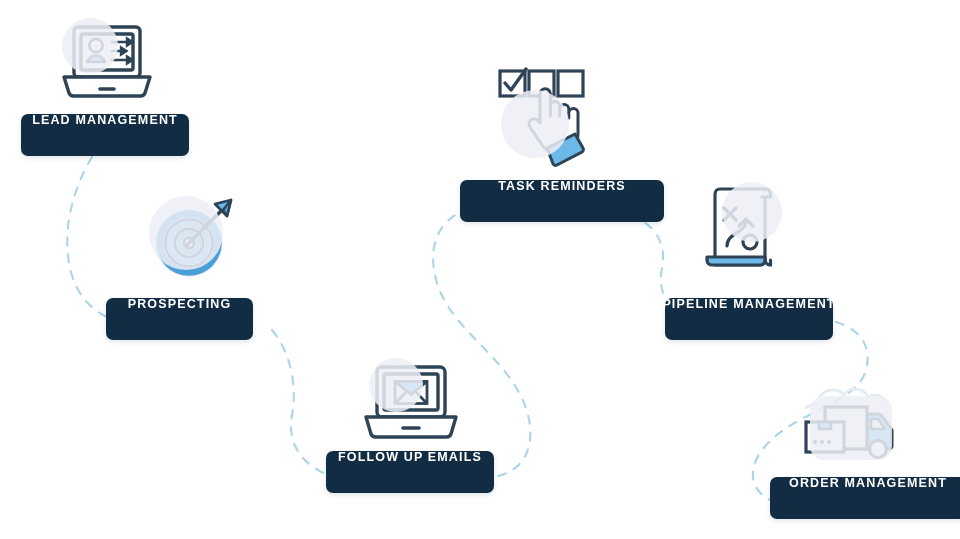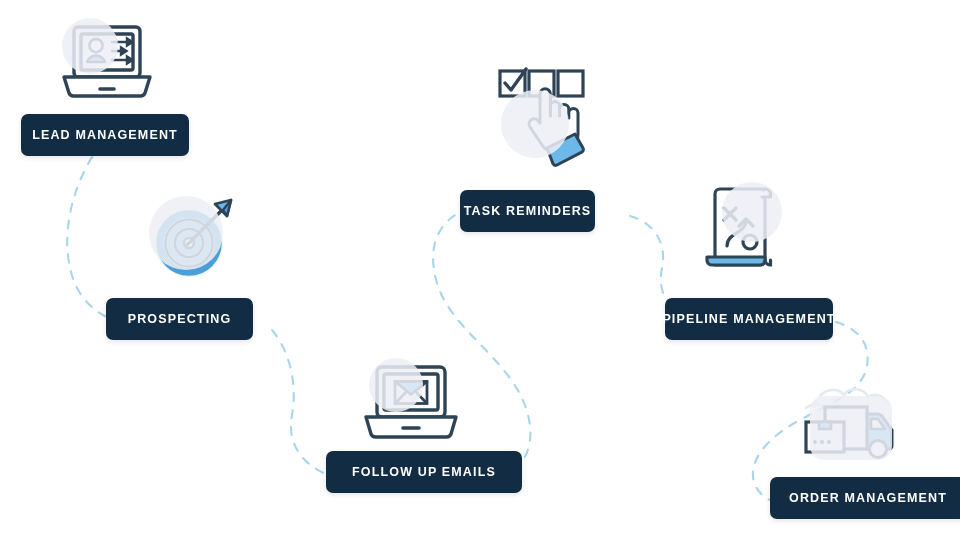--- a/index.html
+++ b/index.html
@@ -35,21 +35,20 @@
     border-radius: 50%;
     background: #eceef6;
     opacity: 0.85;
   }
   .pill {
     position: absolute;
     background: #122c43;
     border-radius: 7px;
     color: #ffffff;
     display: flex;
-    align-items: center;
     justify-content: center;
     font-weight: bold;
     font-size: 12.5px;
     letter-spacing: 1.15px;
     text-transform: uppercase;
     box-shadow: 0 2px 5px rgba(18,44,67,0.12);
     white-space: nowrap;
     box-sizing: border-box;
     padding: 0 22px;
     height: 42px;
@@ -138,42 +137,42 @@
           <path d="M11,59 L101,59 L96,76 A5,5 0 0,1 91,79 L21,79 A5,5 0 0,1 16,76 Z" fill="#ffffff"></path>
           <line x1="48" y1="70" x2="64" y2="70" stroke-width="3.6"></line>
         </g>
         <g>
           <rect x="40" y="23.5" width="32" height="22" fill="#ffffff" stroke="#2e4456" stroke-width="2.8"></rect>
           <path d="M40,23.5 L56,36.5 L72,23.5 Z" fill="#6cb8e8" stroke="#2e4456" stroke-width="2.6" stroke-linejoin="round"></path>
           <path d="M40,45.5 L51,34 M72,45.5 L61,34" stroke="#2e4456" stroke-width="2.6" fill="none"></path>
         </g>
       </svg>
     </div>
-    <div class="pill" style="left:326px; top:451px; width:196px;">
+    <div class="pill" style="left:326px; top:451px; width:168px;">
       <span>FOLLOW UP EMAILS</span>
     </div>
   </div>
 
   <div class="stage">
     <div class="icon-wrap" style="left:493px; top:62px; width:110px; height:110px;">
       <div class="blob" style="left:8px; top:28px; width:68px; height:68px;"></div>
       <svg viewBox="0 0 110 110" width="110" height="110">
         <g>
           <rect x="7" y="9" width="25" height="25" fill="#ffffff" stroke="#2e4456" stroke-width="3.2"></rect>
           <rect x="36" y="9" width="25" height="25" fill="#ffffff" stroke="#2e4456" stroke-width="3.2"></rect>
           <rect x="65" y="9" width="25" height="25" fill="#ffffff" stroke="#2e4456" stroke-width="3.2"></rect>
           <path d="M12,21 L18,28 L33,7" fill="none" stroke="#2e4456" stroke-width="3.4" stroke-linecap="round" stroke-linejoin="round"></path>
         </g>
         <g>
           <path d="M47,56 L47,32 A5.2,5.2 0 0,1 57.4,32 L57.4,54 L57.4,44 A4.6,4.6 0 0,1 66.6,44 L66.6,54 L66.6,47 A4.6,4.6 0 0,1 75.8,47 L75.8,56 L75.8,51 A4.6,4.6 0 0,1 85,51 L85,72 A17,17 0 0,1 68,89 L60,89 A13,13 0 0,1 49,83 L37,65 A5.2,5.2 0 0,1 45.5,59 L47,61 Z" fill="#ffffff" stroke="#2e4456" stroke-width="3" stroke-linejoin="round"></path>
           <path d="M54,86 L82,72 L90,86 A3,3 0 0,1 88.8,90.2 L64,103 A3,3 0 0,1 60,101.8 Z" fill="#6cb8e8" stroke="#2e4456" stroke-width="3" stroke-linejoin="round"></path>
         </g>
       </svg>
     </div>
-    <div class="pill" style="left:460px; top:190px; width:135px;">
+    <div class="pill" style="left:460px; top:180px; width:204px;">
       <span>TASK REMINDERS</span>
     </div>
   </div>
 
   <div class="stage">
     <div class="icon-wrap" style="left:694px; top:178px; width:104px; height:98px;">
       <div class="blob" style="left:28px; top:4px; width:60px; height:60px;"></div>
       <svg viewBox="0 0 104 98" width="104" height="98">
         <g>
           <path d="M21,16 A5,5 0 0,1 26,11 L71,11 L71,82 A5,5 0 0,1 66,87 L21,87 Z" fill="#ffffff" stroke="#2e4456" stroke-width="3.2" stroke-linejoin="round"></path>

